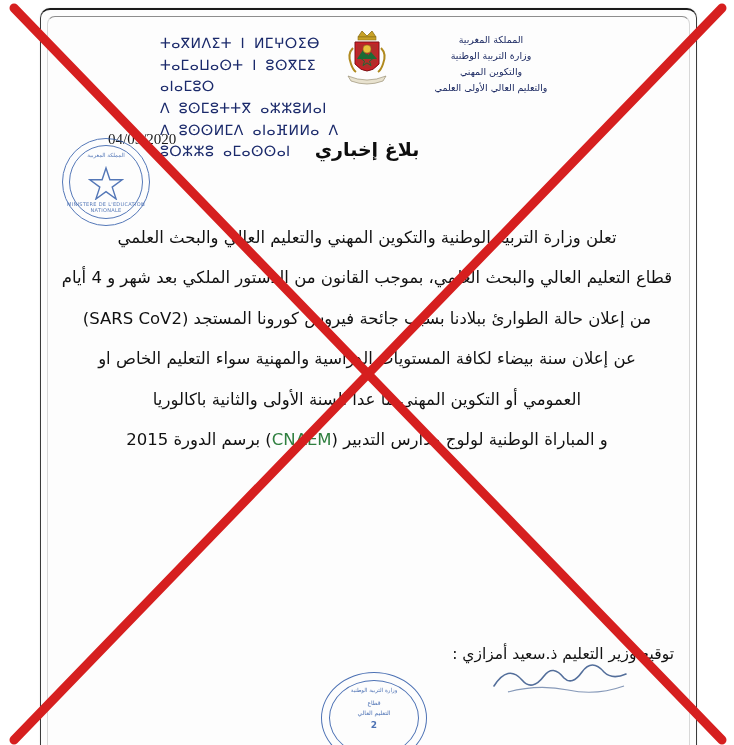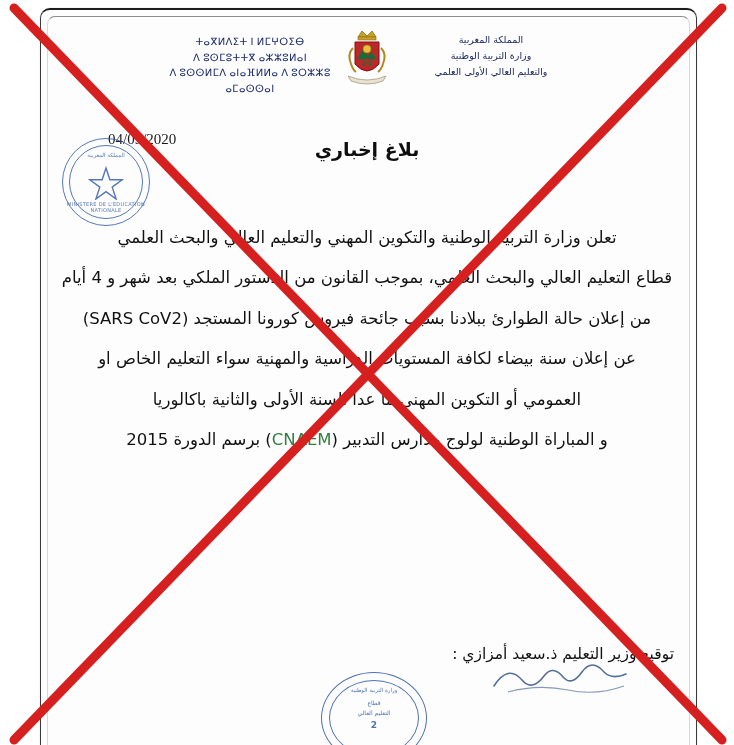--- a/index.html
+++ b/index.html
@@ -48,24 +48,23 @@
     left: 0;
     right: 0;
     top: 26px;
     height: 80px;
   }
   .header-tifinagh {
     position: absolute;
     left: 160px;
     top: 8px;
     width: 180px;
-    text-align: center;
     color: #1b2a6b;
-    font-family: Liberation Serif, serif;
-    font-size: 10px;
+    font-family: Liberation Mono, monospace;
+    font-size: 14px;
     line-height: 1.55;
     letter-spacing: 0.4px;
   }
   .header-arabic {
     position: absolute;
     right: 148px;
     top: 6px;
     width: 190px;
     text-align: center;
     color: #16245e;
@@ -238,20 +237,21 @@
 <div id="page">
 
   <div class="sheet">
     <div class="sheet-inner-line"></div>
   </div>
 
   <div class="header">
 
     <div class="header-tifinagh">
       <div>ⵜⴰⴳⵍⴷⵉⵜ ⵏ ⵍⵎⵖⵔⵉⴱ</div>
+      <div>ⵜⴰⵎⴰⵡⴰⵙⵜ ⵏ ⵓⵙⴳⵎⵉ ⴰⵏⴰⵎⵓⵔ</div>
       <div>ⴷ ⵓⵙⵎⵓⵜⵜⴳ ⴰⵣⵣⵓⵍⴰⵏ</div>
       <div>ⴷ ⵓⵙⵙⵍⵎⴷ ⴰⵏⴰⴼⵍⵍⴰ ⴷ ⵓⵔⵣⵣⵓ ⴰⵎⴰⵙⵙⴰⵏ</div>
     </div>
 
     <div class="emblem">
       <svg viewBox="0 0 54 62" width="54" height="62" aria-hidden="true">
 
         <path d="M18 9 L22 3 L27 8 L32 3 L36 9 Z" fill="#c8a227" stroke="#8d7016" stroke-width="0.8"></path>
         <rect x="18" y="9" width="18" height="3" fill="#c8a227" stroke="#8d7016" stroke-width="0.6"></rect>
 
@@ -267,20 +267,21 @@
         <path d="M13 20 q-6 6 -2 16 q2 6 5 8" fill="none" stroke="#b08a1e" stroke-width="2"></path>
         <path d="M41 20 q6 6 2 16 q-2 6 -5 8" fill="none" stroke="#b08a1e" stroke-width="2"></path>
 
         <path d="M8 48 q19 8 38 0 l-3 5 q-16 6 -32 0 Z" fill="#e8e2cf" stroke="#9a8f72" stroke-width="0.7"></path>
       </svg>
     </div>
 
     <div class="header-arabic">
       <div>المملكة المغربية</div>
       <div>وزارة التربية الوطنية</div>
+      <div>والتكوين المهني</div>
       <div>والتعليم العالي الأولى العلمي</div>
     </div>
   </div>
 
   <div class="date-stamp">04/05/2020</div>
 
   <div class="doc-title">بلاغ إخباري</div>
 
   <div class="stamp-round">
     <div class="stamp-txt-top">المملكة المغربية</div>

